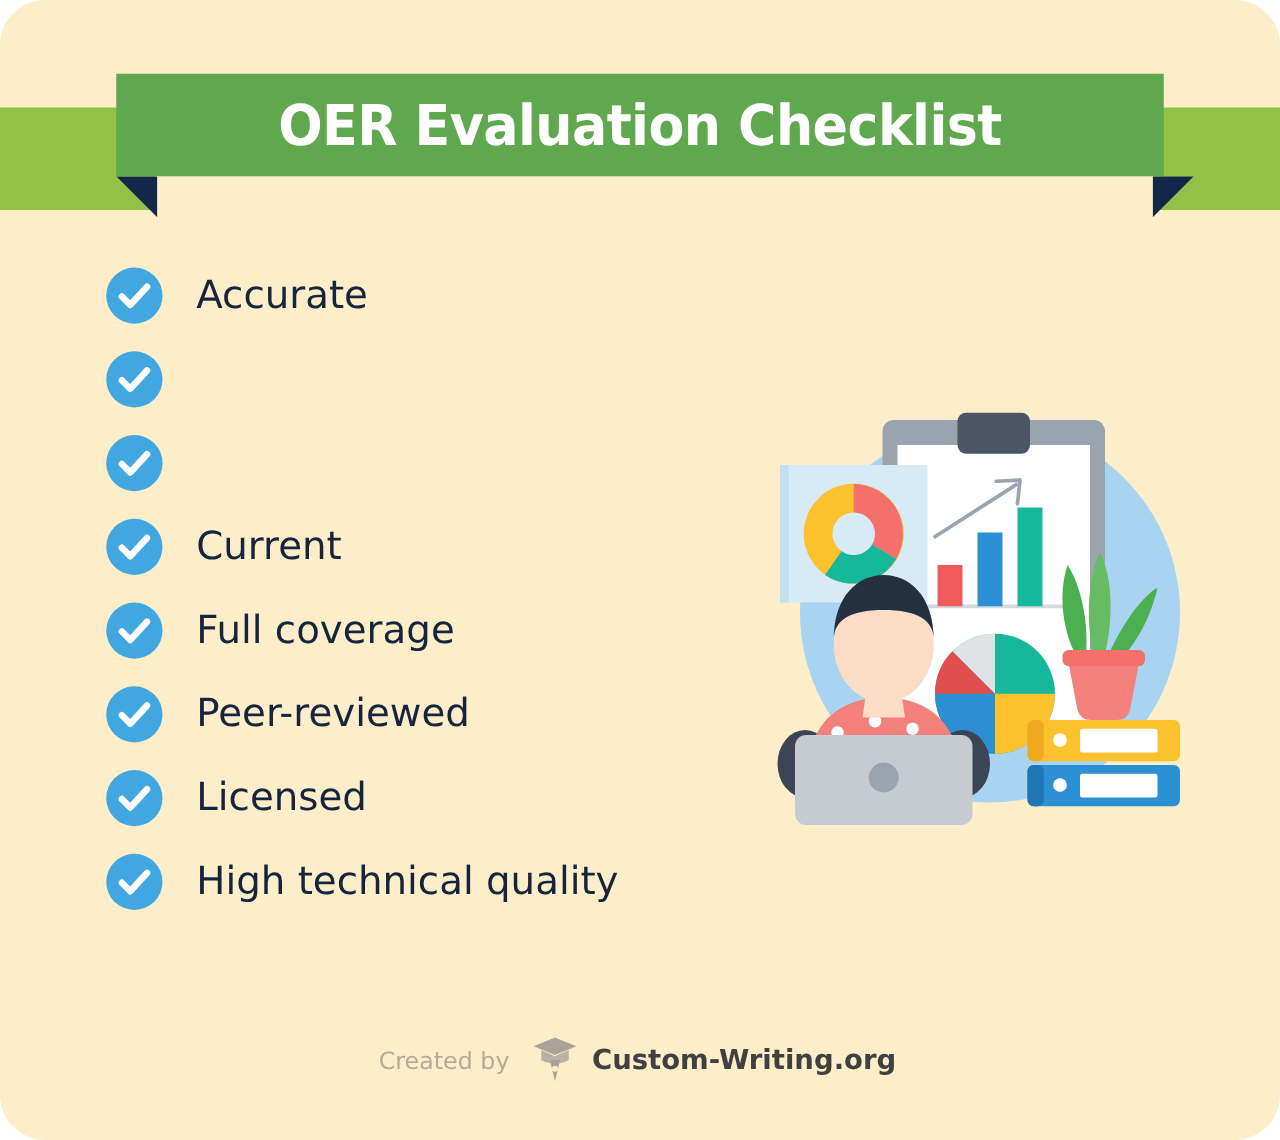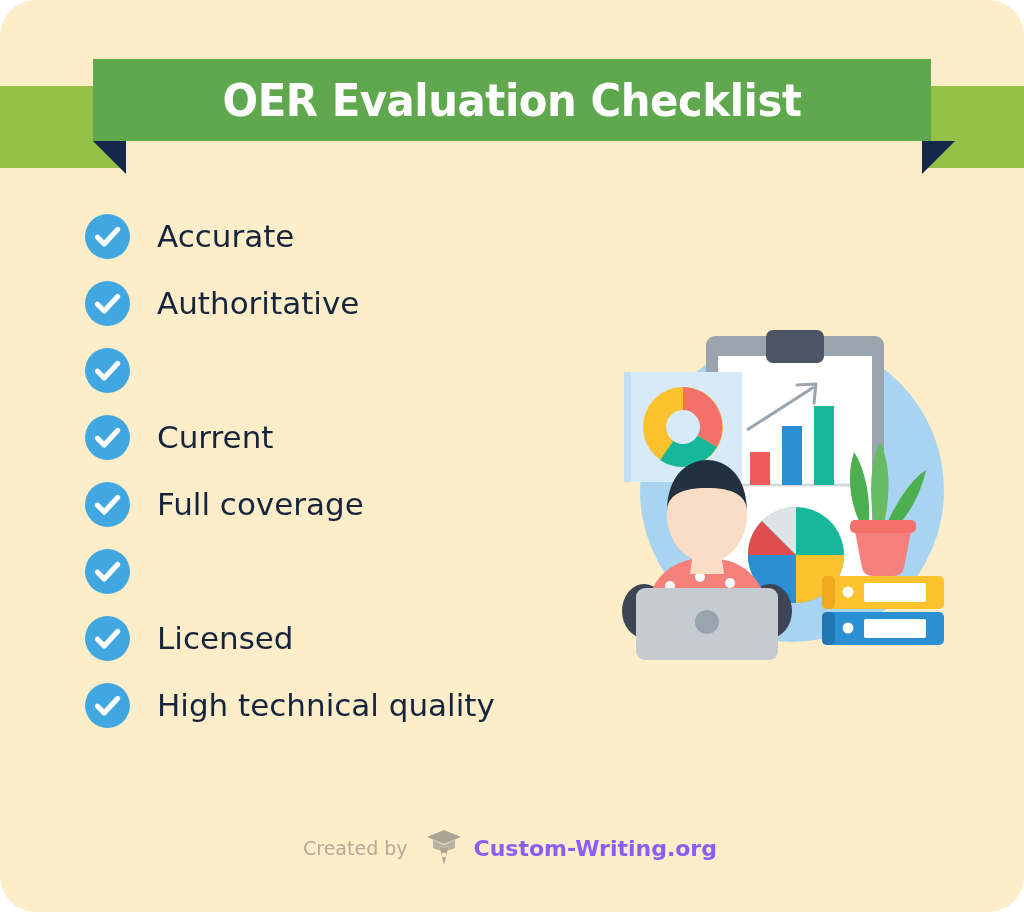--- a/index.html
+++ b/index.html
@@ -129,21 +129,21 @@
     justify-content: center;
   }
   #footer-created-by {
     color: #b4aa96;
     font-family: "DejaVu Sans", sans-serif;
     font-size: 19px;
     margin-right: 18px;
   }
   #footer-logo-icon { margin-right: 12px; display: block; }
   #footer-brand {
-    color: #8b5cf6;
+    color: #404040;
     font-family: "DejaVu Sans", sans-serif;
     font-size: 22px;
     font-weight: bold;
   }
 
   
   #illustration {
     position: absolute;
     left: 614px;
     top: 330px;
@@ -178,21 +178,20 @@
       <span class="check-label">Accurate</span>
     </div>
 
 
     <div class="check-row">
       <span class="check-icon">
         <svg width="45" height="45" viewBox="0 0 45 45">
           <path d="M12.5 23.2 L19.2 30.0 L32.6 15.4" fill="none" stroke="#ffffff" stroke-width="5.2" stroke-linecap="round" stroke-linejoin="round"></path>
         </svg>
       </span>
-      <span class="check-label">Authoritative</span>
     </div>
 
     <div class="check-row">
       <span class="check-icon">
         <svg width="45" height="45" viewBox="0 0 45 45">
           <path d="M12.5 23.2 L19.2 30.0 L32.6 15.4" fill="none" stroke="#ffffff" stroke-width="5.2" stroke-linecap="round" stroke-linejoin="round"></path>
         </svg>
       </span>
     </div>
 
@@ -213,20 +212,21 @@
       </span>
       <span class="check-label">Full coverage</span>
     </div>
 
     <div class="check-row">
       <span class="check-icon">
         <svg width="45" height="45" viewBox="0 0 45 45">
           <path d="M12.5 23.2 L19.2 30.0 L32.6 15.4" fill="none" stroke="#ffffff" stroke-width="5.2" stroke-linecap="round" stroke-linejoin="round"></path>
         </svg>
       </span>
+      <span class="check-label">Peer-reviewed</span>
     </div>
 
     <div class="check-row">
       <span class="check-icon">
         <svg width="45" height="45" viewBox="0 0 45 45">
           <path d="M12.5 23.2 L19.2 30.0 L32.6 15.4" fill="none" stroke="#ffffff" stroke-width="5.2" stroke-linecap="round" stroke-linejoin="round"></path>
         </svg>
       </span>
       <span class="check-label">Licensed</span>
     </div>

